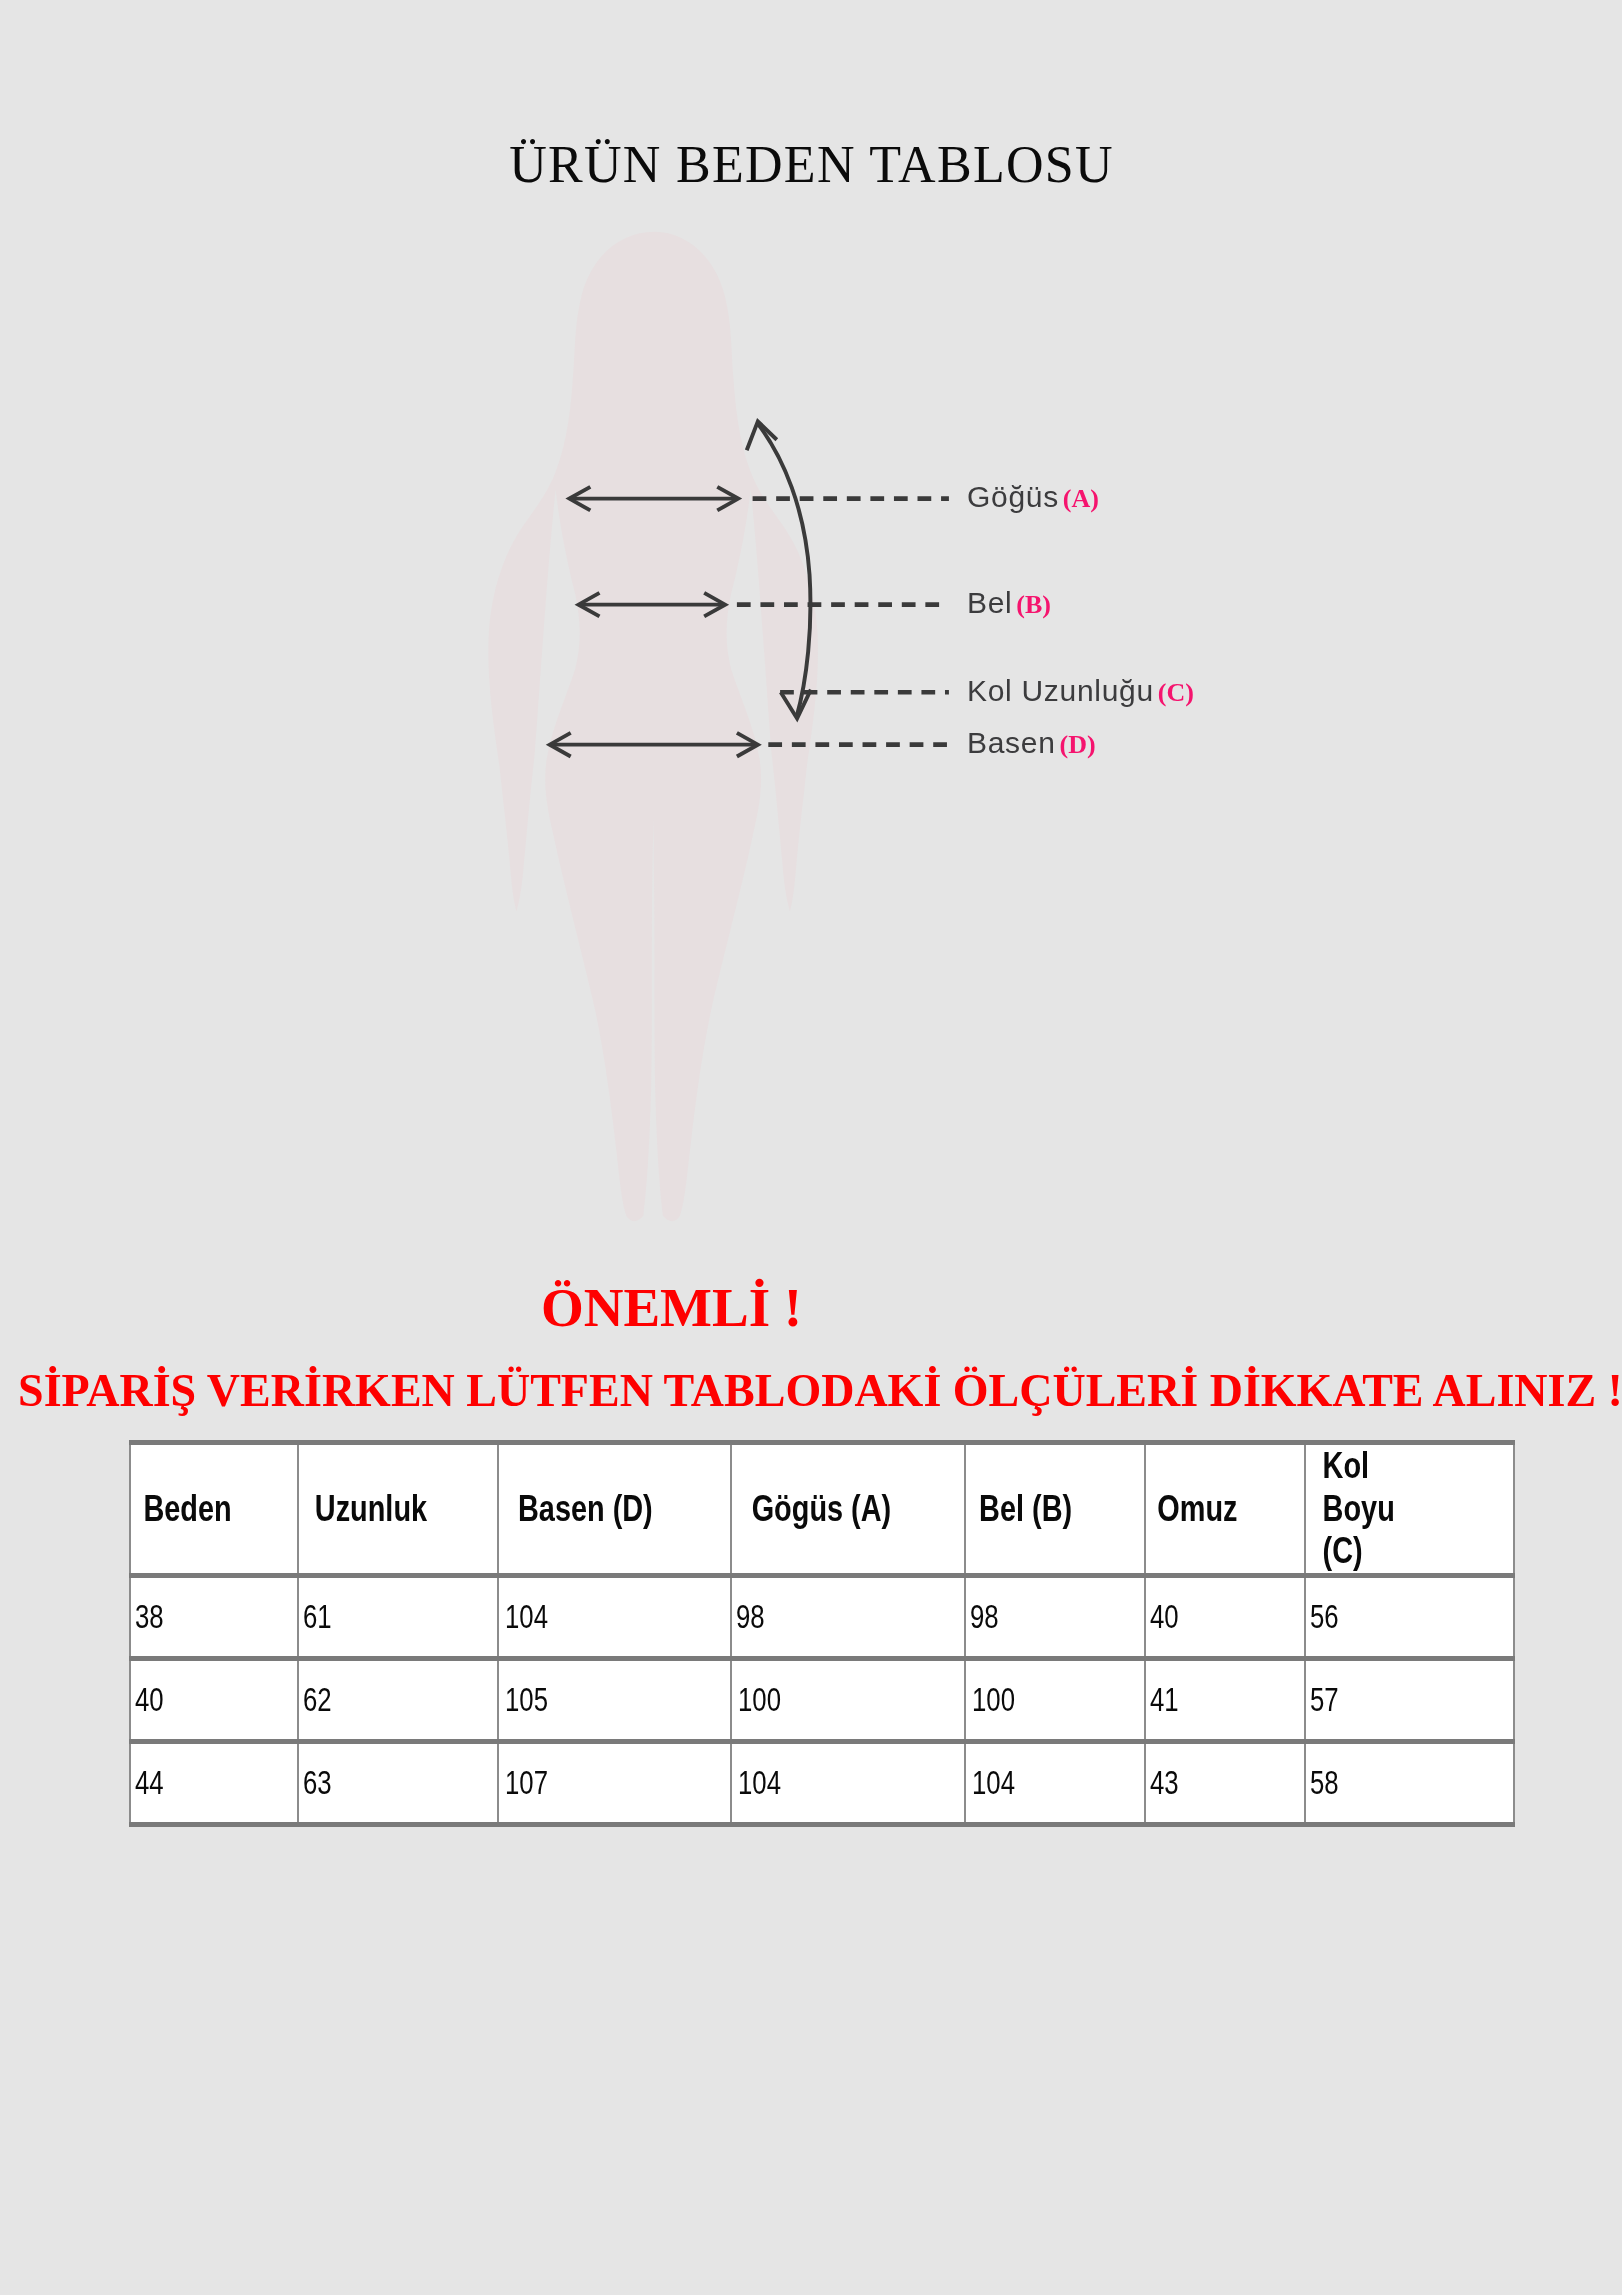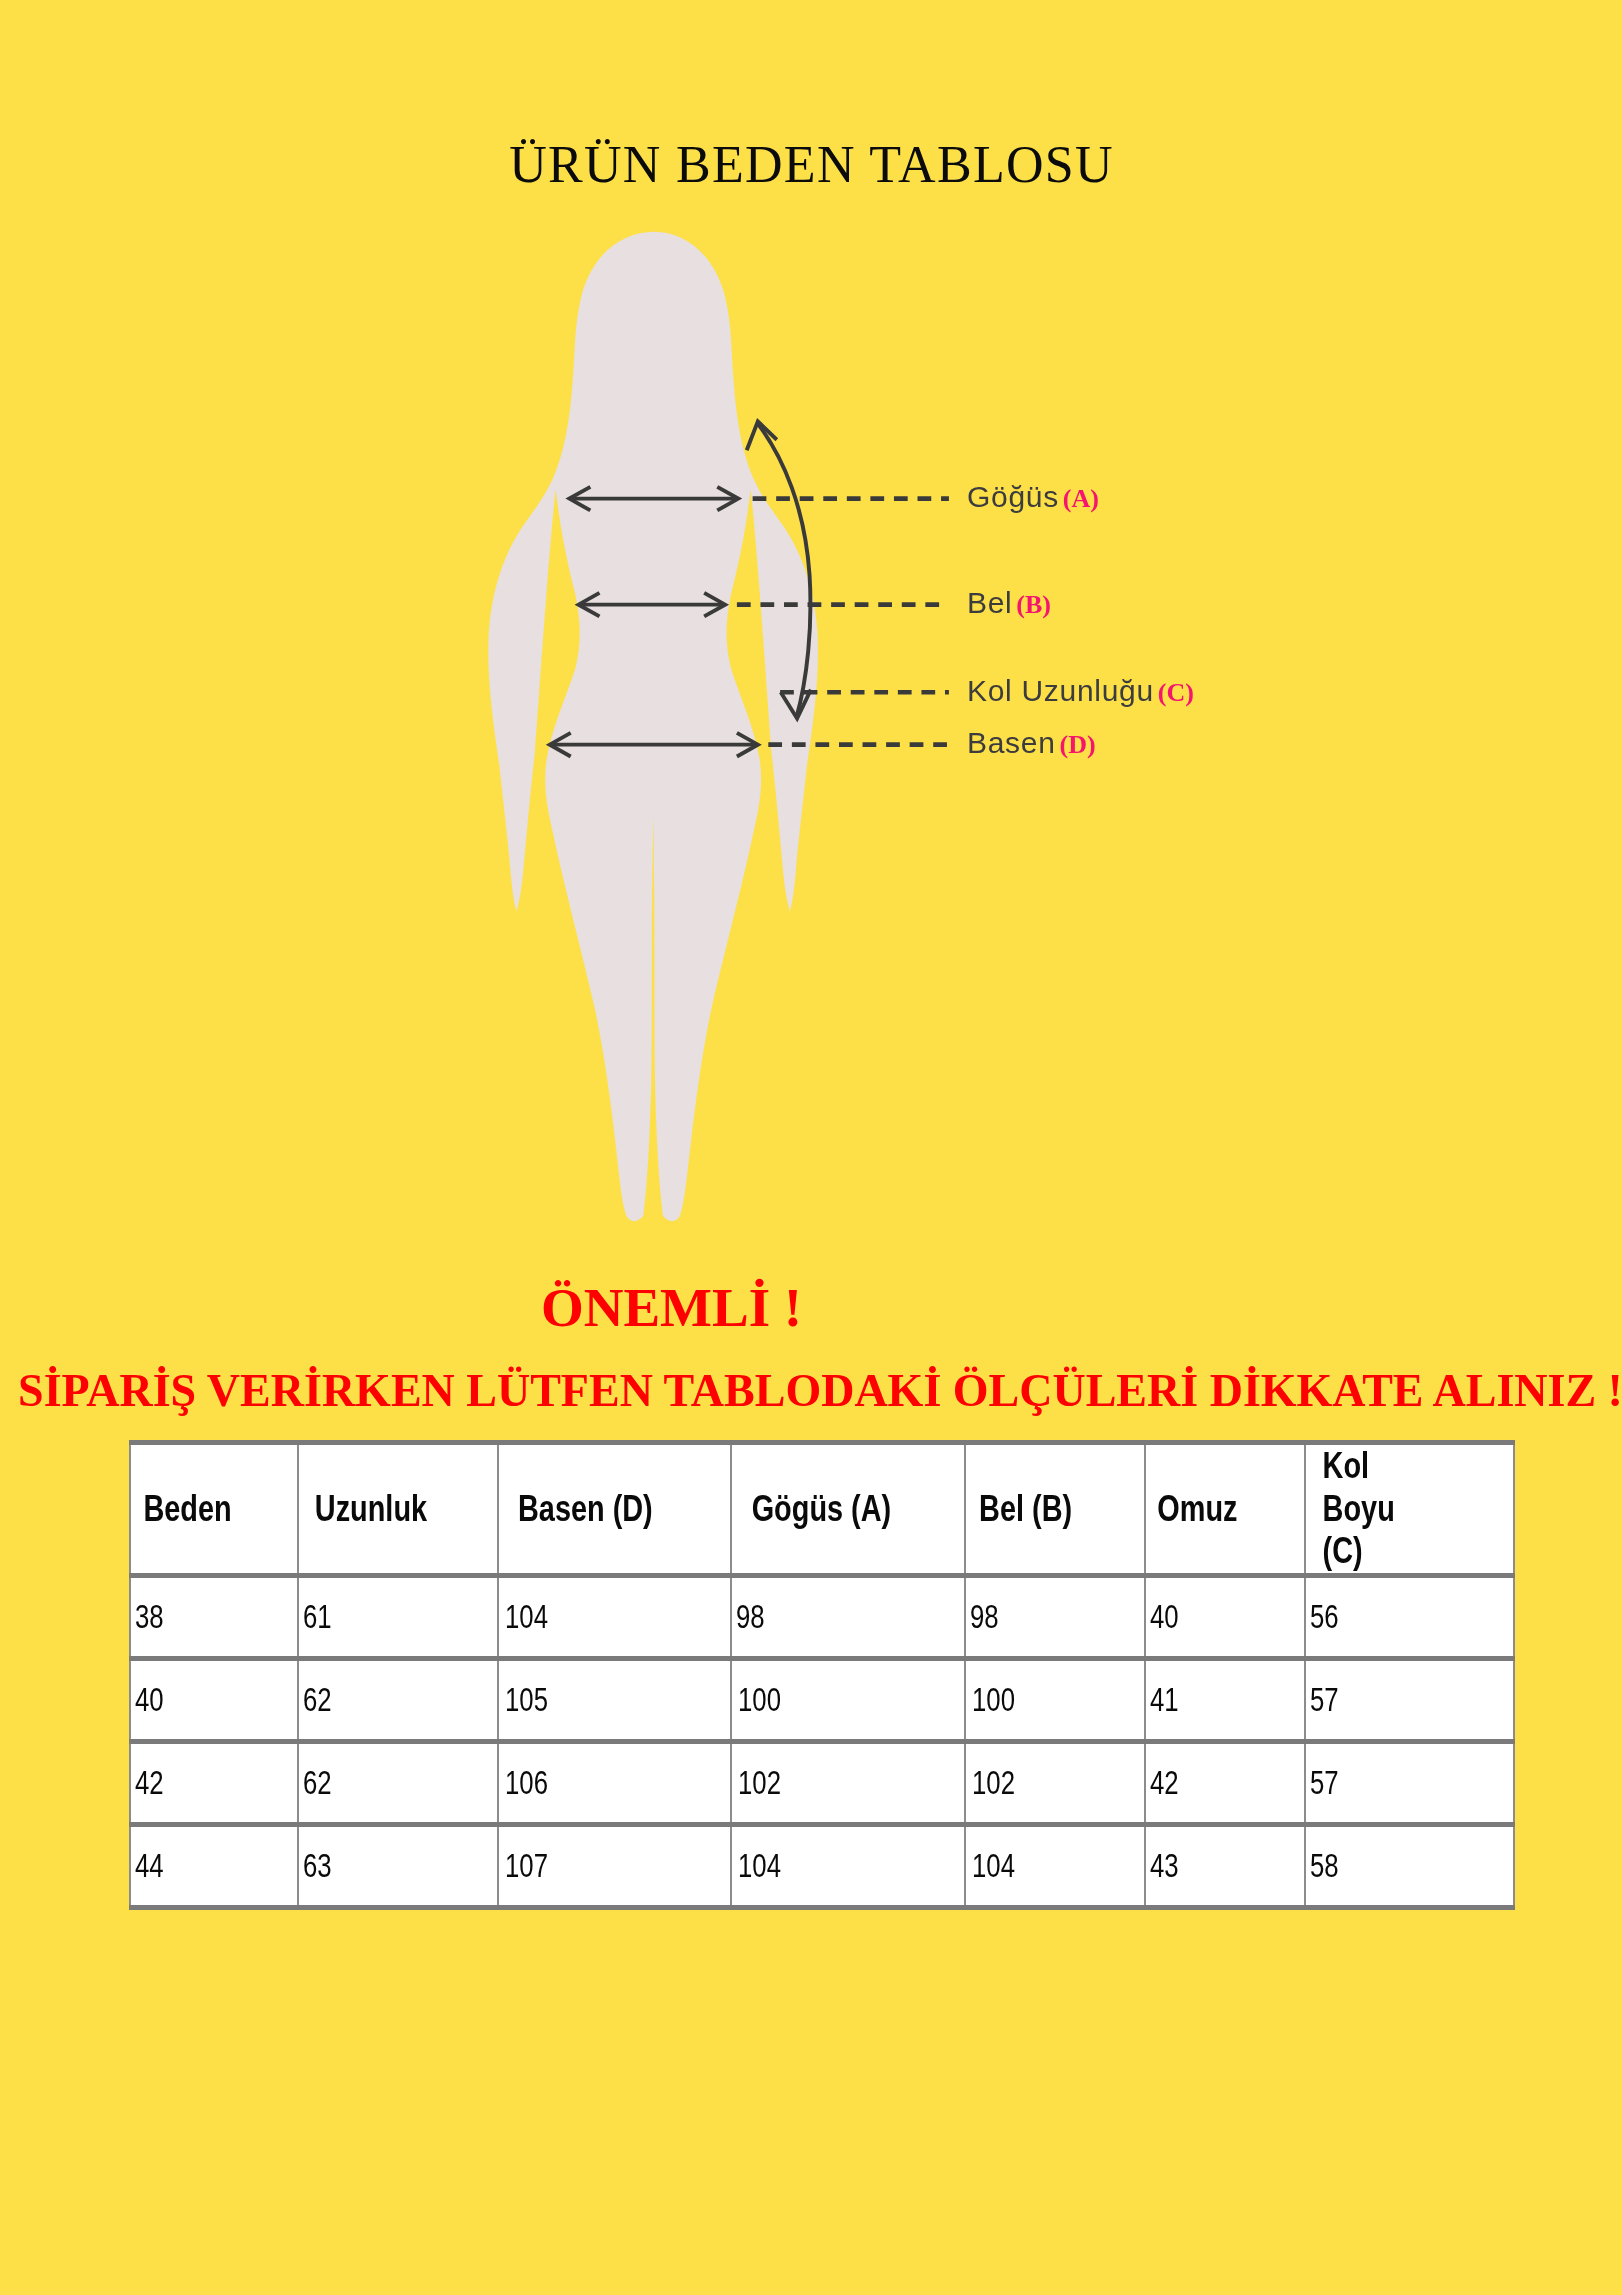--- a/index.html
+++ b/index.html
@@ -1,20 +1,20 @@
 <!DOCTYPE html>
 <html style="font-size:10.5px"><head>
 <meta charset="utf-8">
 <style>
   html,body{margin:0;padding:0;background:#ffffff;}
   .page{
     position:relative;
     width:1623px;
     height:2295px;
-    background:#fde047;
+    background:#e5e5e5;
     overflow:hidden;
     font-family:"Liberation Sans", sans-serif;
   }
   .title{
     position:absolute;
     left:0; top:139px; width:1623px;
     text-align:center;
     font-family:"Liberation Serif", serif;
     font-size:52px;
     font-weight:400;
@@ -243,29 +243,20 @@
       <tr>
         <td><span class="cd">40</span></td>
         <td><span class="cd">62</span></td>
         <td><span class="cd">105</span></td>
         <td><span class="cd">100</span></td>
         <td><span class="cd">100</span></td>
         <td><span class="cd">41</span></td>
         <td><span class="cd">57</span></td>
       </tr>
       <tr>
-        <td><span class="cd">42</span></td>
-        <td><span class="cd">62</span></td>
-        <td><span class="cd">106</span></td>
-        <td><span class="cd">102</span></td>
-        <td><span class="cd">102</span></td>
-        <td><span class="cd">42</span></td>
-        <td><span class="cd">57</span></td>
-      </tr>
-      <tr>
         <td><span class="cd">44</span></td>
         <td><span class="cd">63</span></td>
         <td><span class="cd">107</span></td>
         <td><span class="cd">104</span></td>
         <td><span class="cd">104</span></td>
         <td><span class="cd">43</span></td>
         <td><span class="cd">58</span></td>
       </tr>
     </tbody>
   </table>

